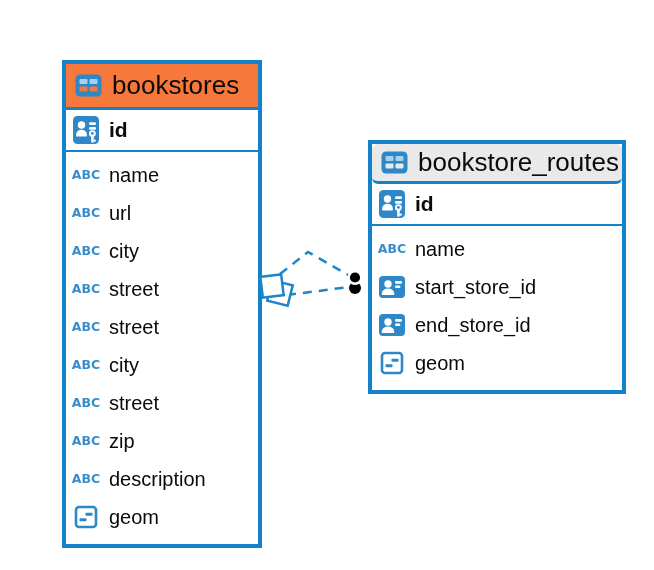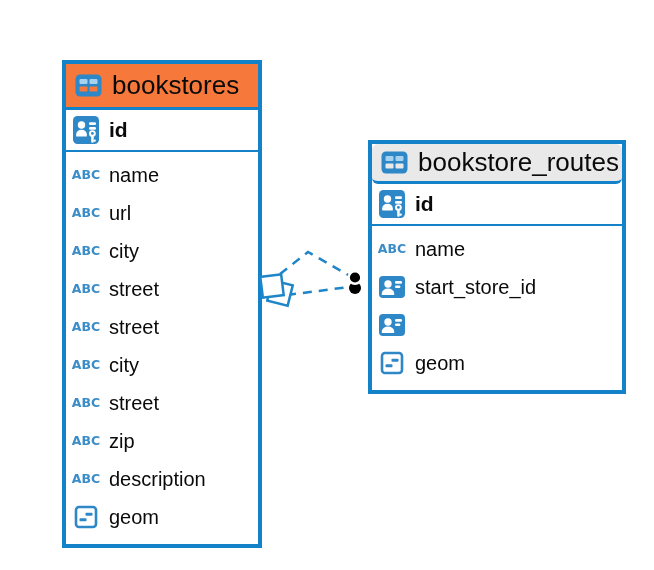--- a/index.html
+++ b/index.html
@@ -219,20 +219,21 @@
       <div class="t-row">
         <span class="icon-slot">
           <svg width="26" height="22" viewBox="0 0 26 22">
             <rect x="0" y="0" width="26" height="22" rx="4" fill="#2e87c6"></rect>
             <circle cx="9" cy="8" r="3.7" fill="#ffffff"></circle>
             <path d="M2.8 19 v-1.6 a6.2 4.9 0 0 1 12.4 0 v1.6 z" fill="#ffffff"></path>
             <rect x="16" y="5" width="7" height="2.7" rx="1.2" fill="#ffffff"></rect>
             <rect x="16" y="9.6" width="5.4" height="2.5" rx="1.1" fill="#ffffff"></rect>
           </svg>
         </span>
+        <span>end_store_id</span>
       </div>
       <div class="t-row">
         <span class="icon-slot">
           <svg width="24" height="24" viewBox="0 0 24 24">
             <rect x="2" y="2" width="20" height="20" rx="3" fill="#ffffff" stroke="#2e87c6" stroke-width="2.6"></rect>
             <rect x="11.5" y="7.8" width="7" height="3" rx="0.8" fill="#2e87c6"></rect>
             <rect x="5.5" y="13.2" width="7" height="3" rx="0.8" fill="#2e87c6"></rect>
           </svg>
         </span>
         <span>geom</span>

